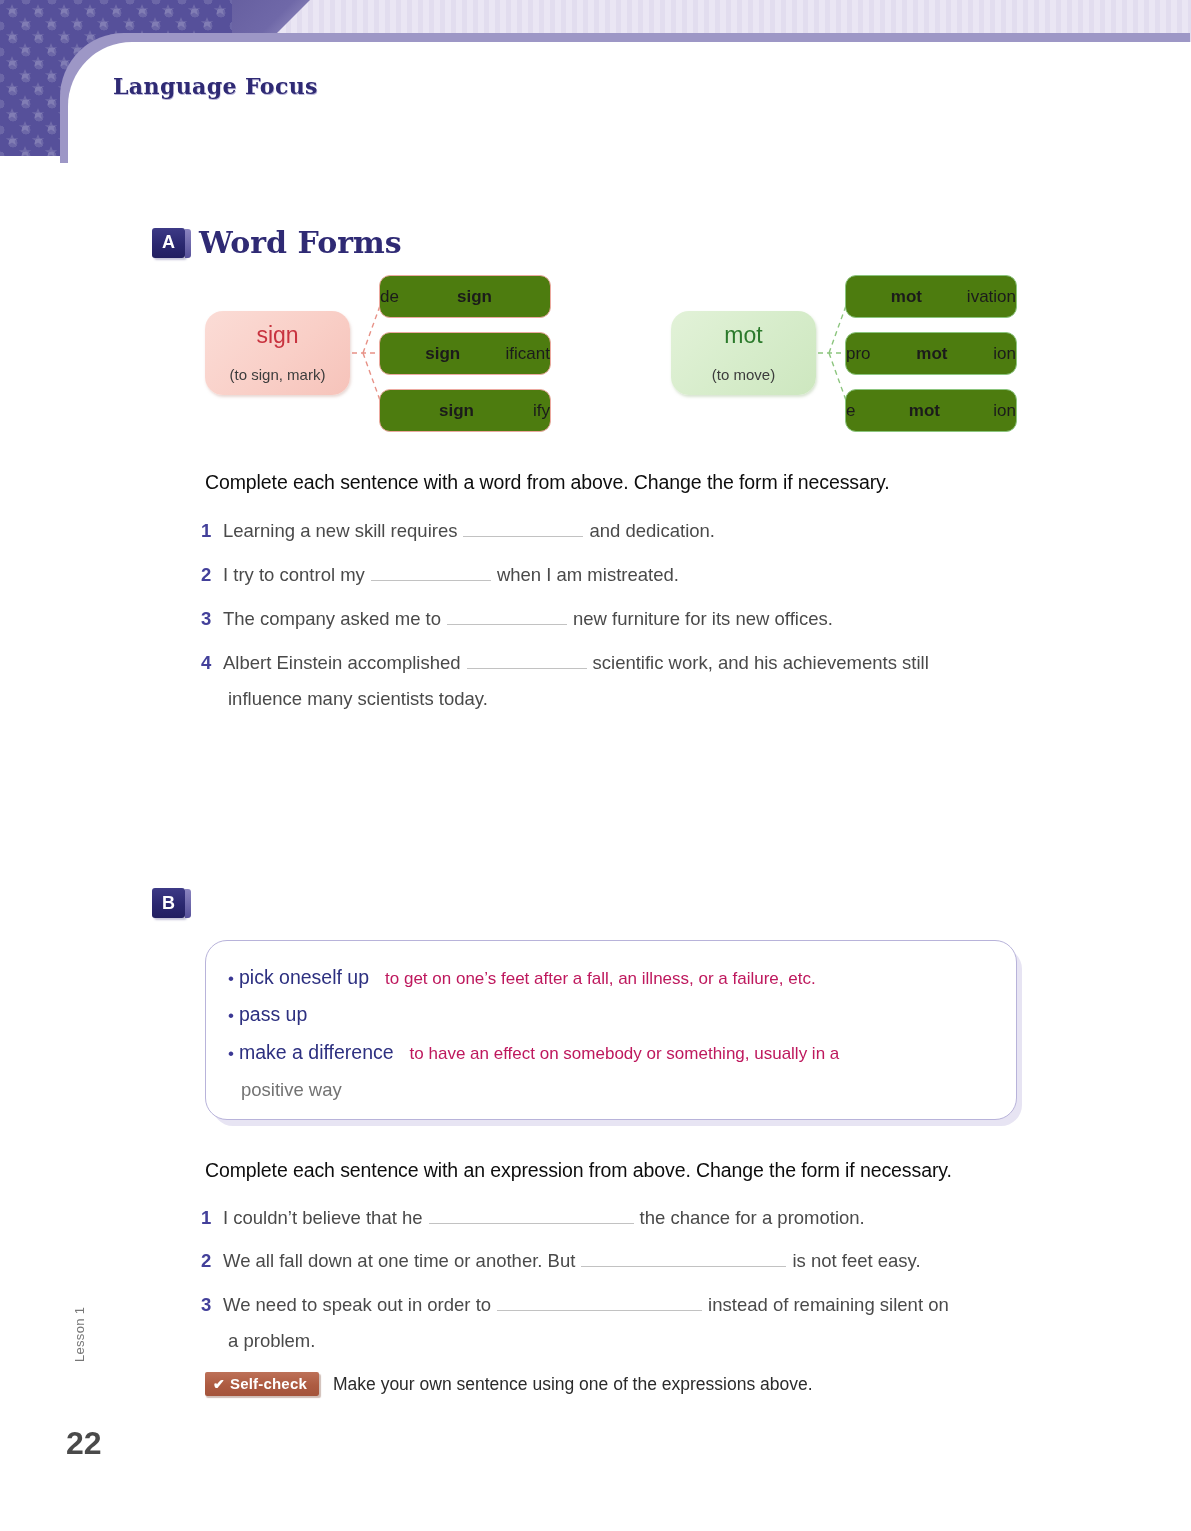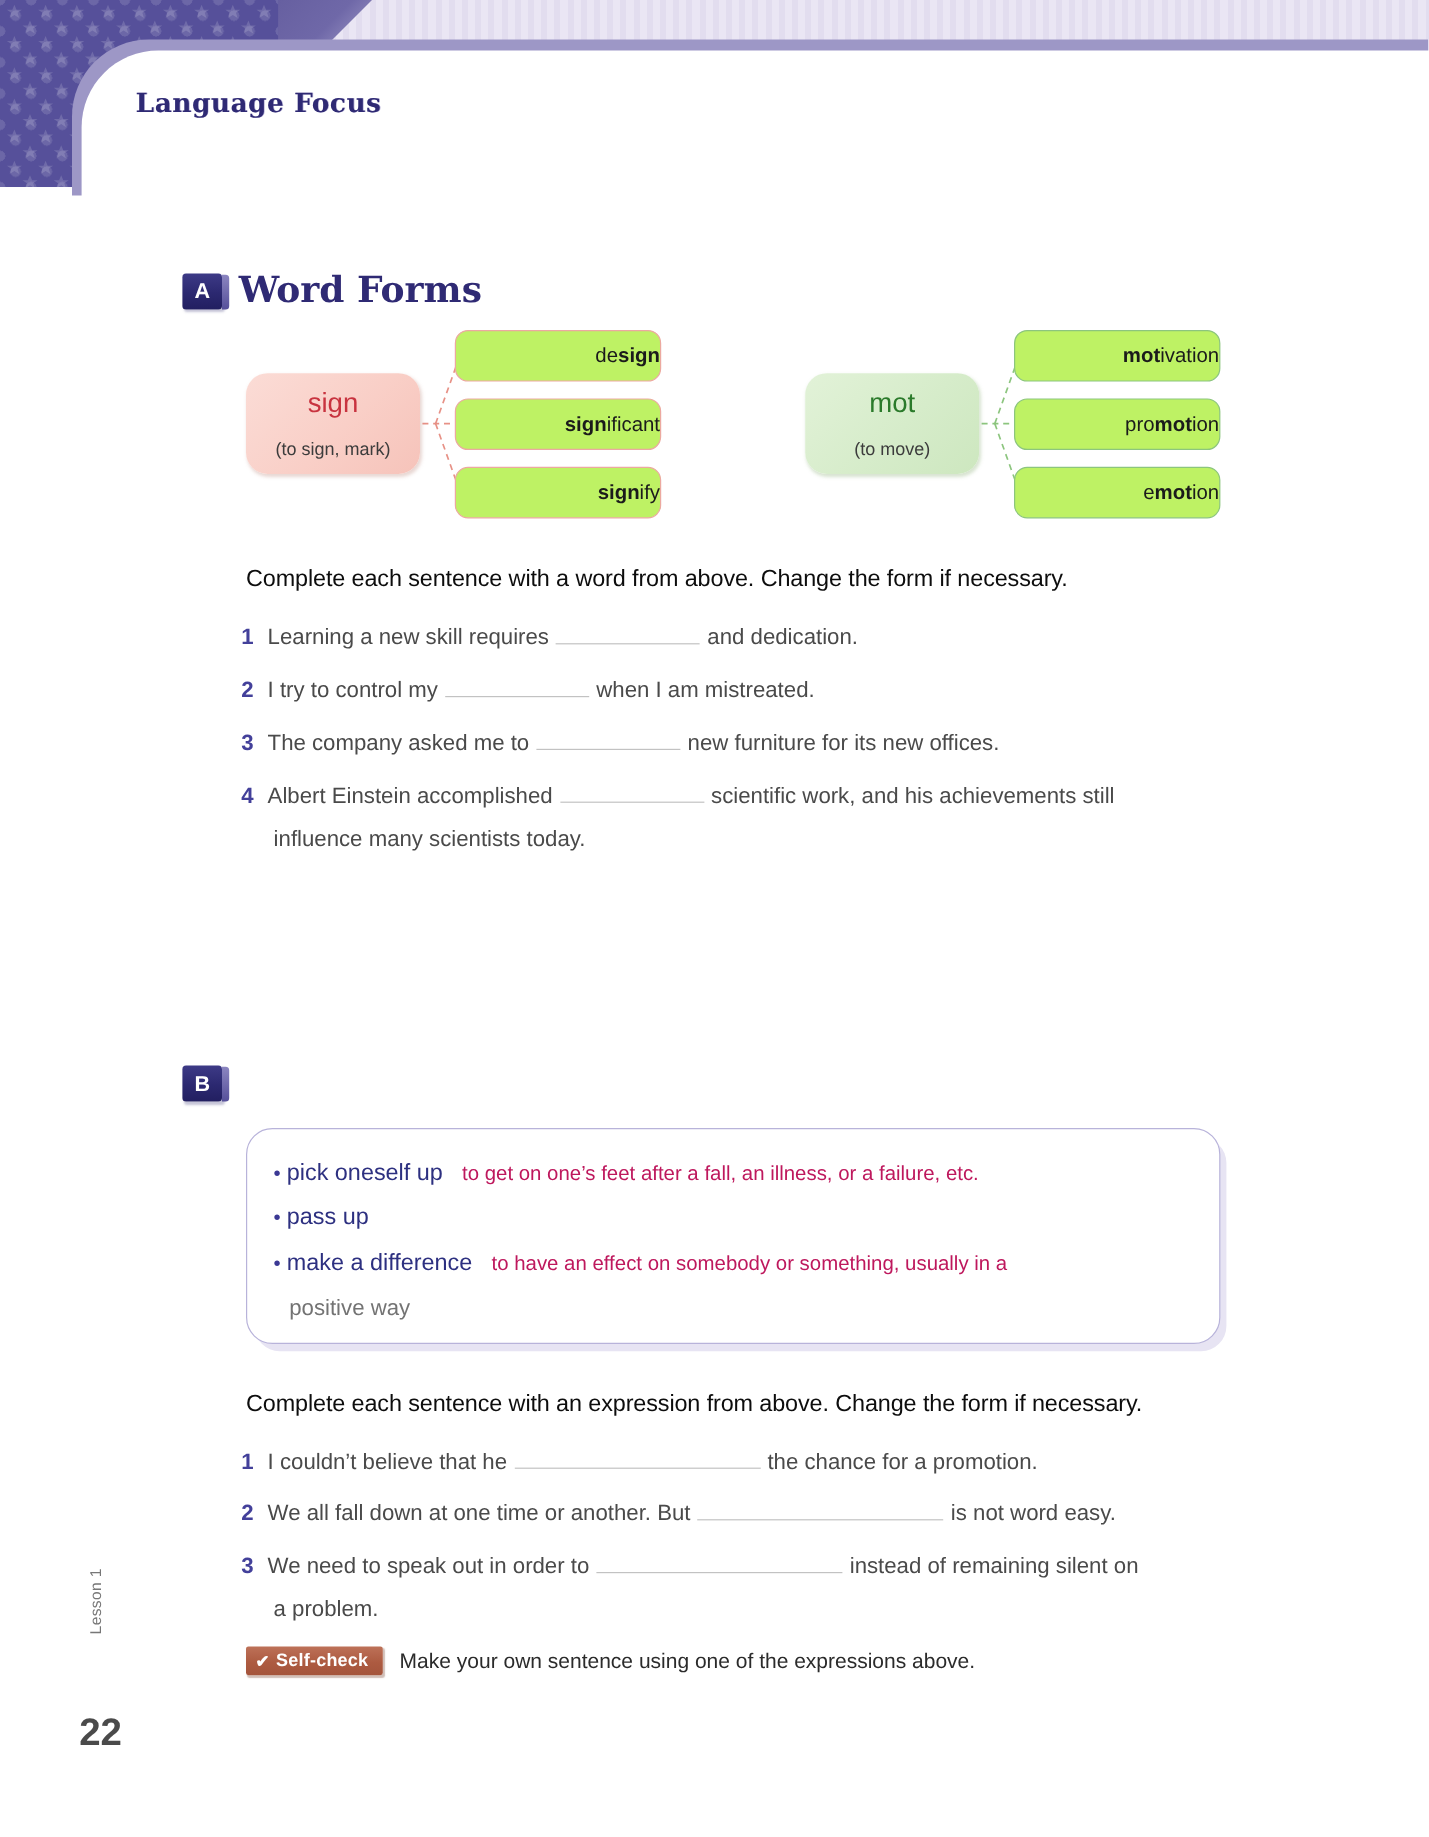--- a/index.html
+++ b/index.html
@@ -97,22 +97,22 @@
   }
   .wf-root-word{font-size:23px;line-height:1.1;}
   .wf-root-word.pink{color:#c8333f;}
   .wf-root-word.green{color:#2b7a2b;}
   .wf-root-gloss{font-size:15px;color:#3c3c3c;margin-top:18px;}
 
   .wf-item{
     position:absolute;
     width:170px;height:41px;
     border-radius:11px;
-    background:#bef264;
-    display:flex;align-items:center;justify-content:flex-end;
+    background:#4d7c0f;
+    display:flex;align-items:center;justify-content:space-between;
     font-size:17px;color:#1b1b1b;
   }
   .wf-item.pink{border:1.6px solid #eca9a0;}
   .wf-item.green{border:1.6px solid #8cc57e;}
   .wf-item b{font-weight:700;}
 
   .wf-lines{position:absolute;left:0;top:0;overflow:visible;}
 
   
   .instruction{
@@ -405,21 +405,21 @@
   <span class="q-num">1</span>
   <span>I couldn’t believe that he</span>
   <span class="blank" style="width:205px;"></span>
   <span>the chance for a promotion.</span>
 </div>
 
 <div class="q-row" style="left:201px;top:1247px;">
   <span class="q-num">2</span>
   <span>We all fall down at one time or another. But</span>
   <span class="blank" style="width:205px;"></span>
-  <span>is not word easy.</span>
+  <span>is not feet easy.</span>
 </div>
 
 <div class="q-row" style="left:201px;top:1291px;">
   <span class="q-num">3</span>
   <span>We need to speak out in order to</span>
   <span class="blank" style="width:205px;"></span>
   <span>instead of remaining silent on</span>
 </div>
 <div class="q-cont" style="left:228px;top:1330px;">a problem.</div>
 

